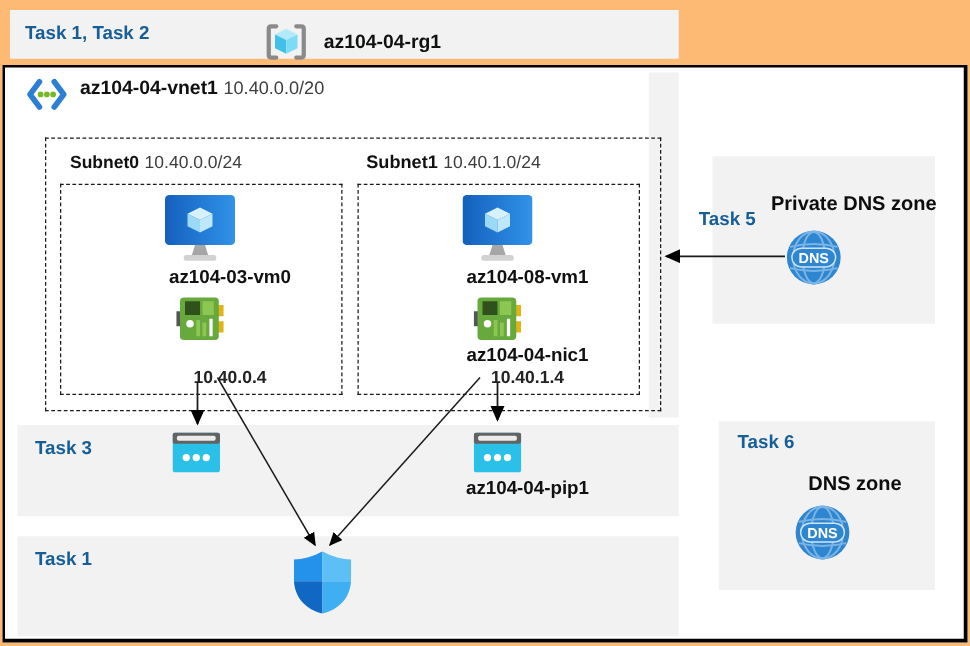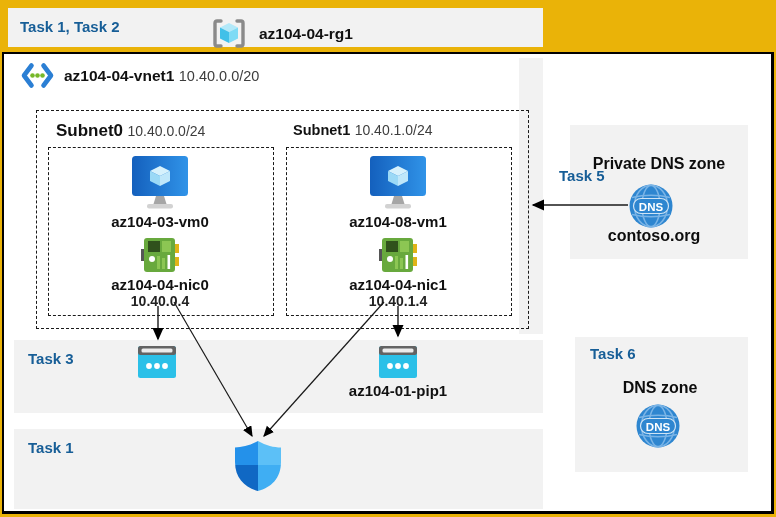--- a/index.html
+++ b/index.html
@@ -1,33 +1,33 @@
 <!DOCTYPE html>
 <html><head>
 <meta charset="utf-8">
 <style>
   html,body{margin:0;padding:0;background:#fff;}
   #diagram{
-    position:relative;width:776px;height:517px;background:#eab308;overflow:hidden;
+    position:relative;width:776px;height:517px;background:#fdba74;overflow:hidden;
     font-family:"Liberation Sans",sans-serif;color:#000;
   }
   .band{position:absolute;background:#f2f2f2;}
   .task-label{position:absolute;font-weight:bold;font-size:15px;color:#175e97;white-space:nowrap;}
   .name{font-weight:bold;font-size:15px;color:#111;white-space:nowrap;}
   .cidr{font-weight:normal;font-size:14.5px;color:#3d3d3d;}
-  .centered{position:absolute;transform:translateX(-50%);text-align:center;}
+  .centered{position:absolute;transform:translateX(-50%);text-align:center;margin-left:24px;}
   .outer-box{
     position:absolute;left:2px;top:52px;width:767px;height:457px;
     border:2px solid #000;border-bottom-width:3px;border-right-width:3px;background:#fff;
   }
   .dashed{position:absolute;border:1.2px dashed #1a1a1a;}
   .icon{position:absolute;}
   svg{display:block;}
   #connectors{position:absolute;left:0;top:0;width:776px;height:517px;pointer-events:none;}
-  .vnet-row{position:absolute;left:20px;top:62px;display:flex;align-items:center;gap:9px;}
+  .vnet-row{position:absolute;left:20px;top:62px;display:flex;align-items:flex-start;gap:9px;}
   .rg-row{position:absolute;left:202px;top:9px;display:flex;align-items:center;gap:11px;}
   .ip-text{font-size:14px;color:#222;white-space:nowrap;font-weight:bold;}
   .zone-title{font-weight:bold;font-size:16px;color:#0d0d0d;white-space:nowrap;}
 </style>
 </head>
 <body>
 
 <div id="diagram">
 
   <div class="band" style="left:8px;top:8px;width:535px;height:39px;">
@@ -62,21 +62,21 @@
     </span>
     <span style="white-space:nowrap;">
       <span class="name" style="font-size:15.5px;">az104-04-vnet1</span>
       <span class="cidr">10.40.0.0/20</span>
     </span>
   </div>
 
   <div class="dashed" style="left:36px;top:110px;width:491px;height:217px;"></div>
 
   <span style="position:absolute;left:56px;top:121px;white-space:nowrap;">
-    <span class="name" style="font-size:17px;">Subnet0</span>
+    <span class="name" style="font-size:14px;">Subnet0</span>
     <span class="cidr" style="font-size:14px;">10.40.0.0/24</span>
   </span>
   <div class="dashed" style="left:48px;top:147px;width:224px;height:167px;"></div>
 
   <span style="position:absolute;left:293px;top:121px;white-space:nowrap;">
     <span class="name" style="font-size:14.5px;">Subnet1</span>
     <span class="cidr" style="font-size:14px;">10.40.1.0/24</span>
   </span>
   <div class="dashed" style="left:286px;top:147px;width:224px;height:167px;"></div>
 
@@ -104,21 +104,20 @@
       <rect x="33" y="21" width="5" height="9" fill="#dfb417"></rect>
       <rect x="3" y="2" width="31" height="34" rx="3" fill="#68a93d"></rect>
       <rect x="7" y="5" width="12" height="11" fill="#30511c"></rect>
       <rect x="21" y="5" width="9" height="11" fill="#8cc653"></rect>
       <circle cx="11" cy="23" r="3" fill="#ffffff"></circle>
       <rect x="16" y="20" width="3" height="13" fill="#8cc653"></rect>
       <rect x="21" y="22" width="3" height="11" fill="#8cc653"></rect>
       <rect x="26.5" y="19" width="2.6" height="14" fill="#ffffff"></rect>
     </svg>
   </span>
-  <span class="name centered" style="left:160px;top:276px;">az104-04-nic0</span>
   <span class="ip-text centered" style="left:160px;top:293px;">10.40.0.4</span>
 
   <span class="icon" style="left:370px;top:156px;">
     <svg width="56" height="54" viewBox="0 0 56 54">
       <rect x="0" y="0" width="56" height="40" rx="3.5" fill="url(#vmg)"></rect>
       <polygon points="28,10 38,15 28,20 18,15" fill="#d6f1fc"></polygon>
       <polygon points="18,15 28,20 28,30 18,25" fill="#9bd9f6"></polygon>
       <polygon points="38,15 28,20 28,30 38,25" fill="#bfe7fa"></polygon>
       <polygon points="24,40 32,40 34.5,48 21.5,48" fill="#a6a6a6"></polygon>
       <rect x="15" y="48" width="26" height="4.5" rx="2" fill="#d2d2d2"></rect>
@@ -159,21 +158,21 @@
   <span class="icon" style="left:379px;top:346px;">
     <svg width="38" height="32" viewBox="0 0 38 32">
       <rect x="0" y="0" width="38" height="32" rx="2.5" fill="#2bc0e8"></rect>
       <rect x="0" y="0" width="38" height="9" rx="2.5" fill="#636363"></rect>
       <rect x="3.5" y="2.5" width="31" height="4" rx="1.5" fill="#ececec"></rect>
       <circle cx="11" cy="20" r="2.9" fill="#fff"></circle>
       <circle cx="19" cy="20" r="2.9" fill="#fff"></circle>
       <circle cx="27" cy="20" r="2.9" fill="#fff"></circle>
     </svg>
   </span>
-  <span class="name centered" style="left:398px;top:382px;">az104-01-pip1</span>
+  <span class="name centered" style="left:398px;top:382px;">az104-04-pip1</span>
 
   <div class="band" style="left:14px;top:429px;width:529px;height:80px;"></div>
   <span class="task-label" style="left:28px;top:439px;">Task 1</span>
 
   <span class="icon" style="left:235px;top:441px;">
     <svg width="46" height="50" viewBox="0 0 46 50">
       <defs>
           <clipPath id="shieldclip">
         <path d="M23 0 C31 4.5 39 6.5 46 6.5 L46 21 C46 37.5 36 46.5 23 50 C10 46.5 0 37.5 0 21 L0 6.5 C7 6.5 15 4.5 23 0 Z"></path>
       </clipPath>
@@ -196,21 +195,20 @@
       <g stroke="#7ab4e6" stroke-width="1.6" fill="none">
         <ellipse cx="22" cy="22" rx="9" ry="20.5"></ellipse>
         <ellipse cx="22" cy="22" rx="16.5" ry="20.8"></ellipse>
         <path d="M3 13.5 Q22 9 41 13.5"></path>
         <path d="M3 30.5 Q22 35 41 30.5"></path>
       </g>
       <rect x="4.5" y="14.5" width="35" height="15" rx="7.5" fill="#2e86d0" stroke="#cfe4f5" stroke-width="1.2"></rect>
       <text x="22" y="26.5" text-anchor="middle" font-size="11.5" font-weight="bold" fill="#ffffff" font-family="Liberation Sans, sans-serif">DNS</text>
     </svg>
   </span>
-  <span class="zone-title centered" style="left:654px;top:227px;">contoso.org</span>
 
   <div class="band" style="left:575px;top:337px;width:173px;height:135px;"></div>
   <span class="task-label" style="left:590px;top:345px;">Task 6</span>
   <span class="zone-title centered" style="left:660px;top:379px;">DNS zone</span>
   <span class="icon" style="left:636px;top:404px;">
     <svg width="44" height="44" viewBox="0 0 44 44">
       <circle cx="22" cy="22" r="21.5" fill="#2e86d0"></circle>
       <g stroke="#7ab4e6" stroke-width="1.6" fill="none">
         <ellipse cx="22" cy="22" rx="9" ry="20.5"></ellipse>
         <ellipse cx="22" cy="22" rx="16.5" ry="20.8"></ellipse>

